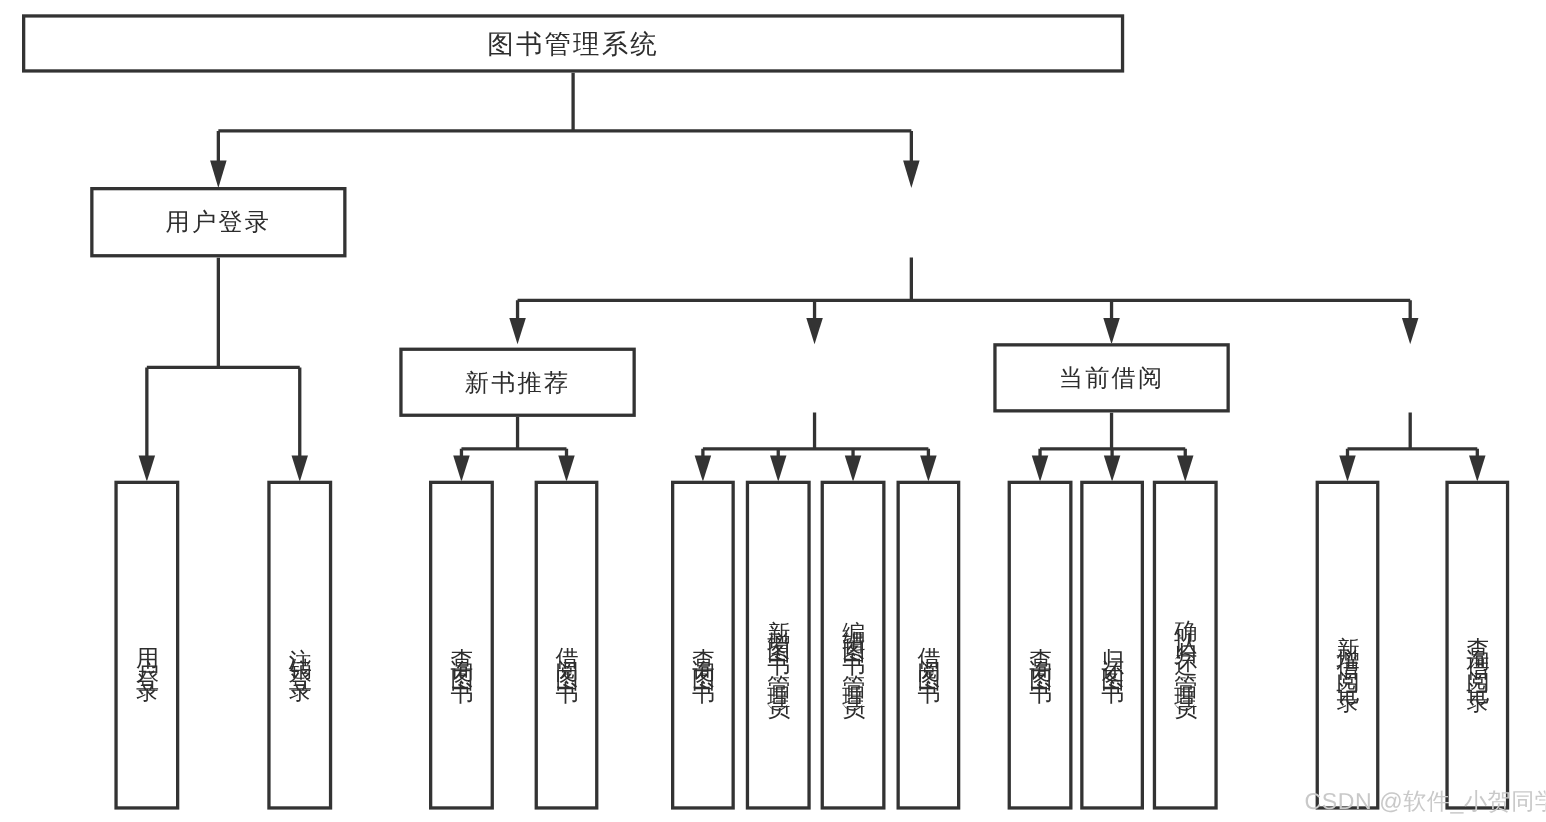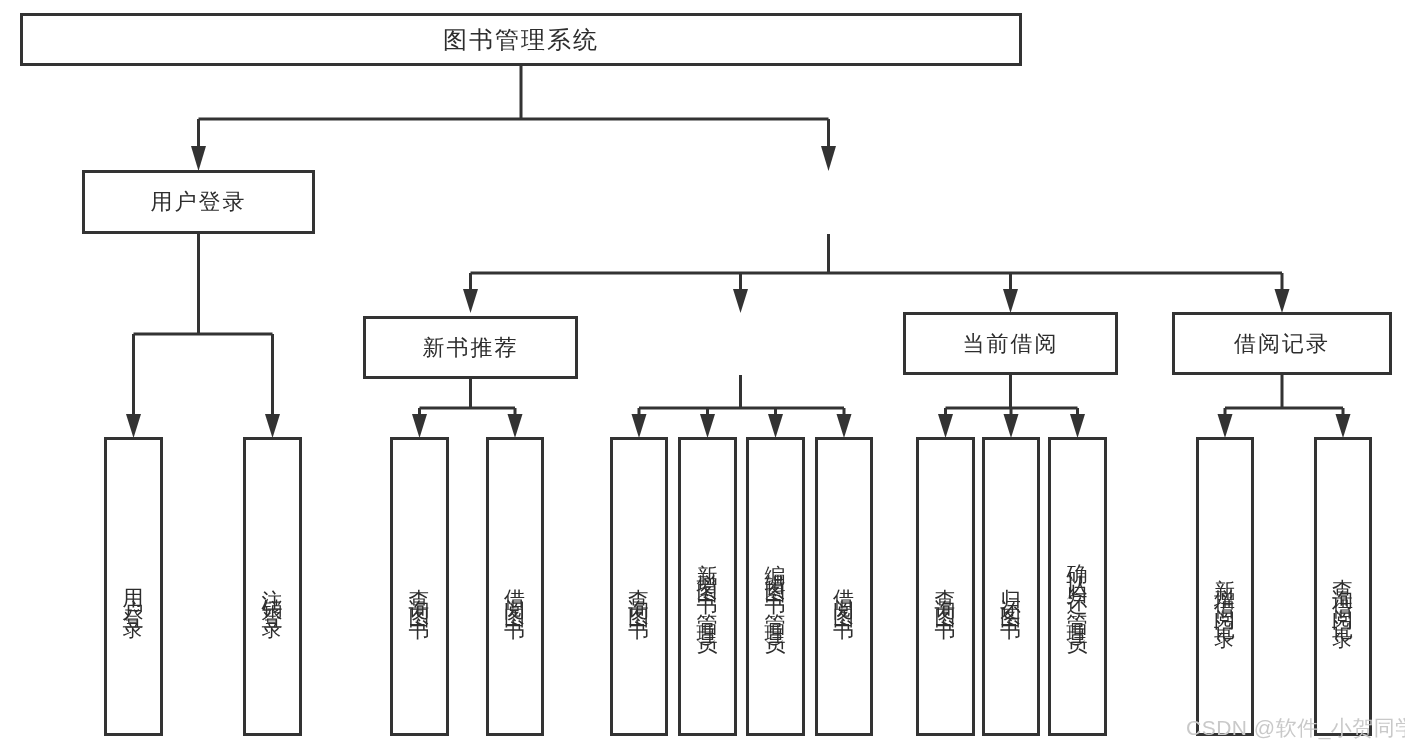--- a/index.html
+++ b/index.html
@@ -98,23 +98,20 @@
   <div class="hbox" style="left:82px; top:170px; width:233px; height:64px">
     <span>用户登录</span>
   </div>
 
   <div class="hbox" style="left:363px; top:316px; width:215px; height:63px">
     <span>新书推荐</span>
   </div>
   <div class="hbox" style="left:903px; top:312px; width:215px; height:63px">
     <span>当前借阅</span>
   </div>
-  <div class="hbox" style="left:1172px; top:312px; width:220px; height:63px">
-    <span>借阅记录</span>
-  </div>
 
   <div class="vbox" style="left:104px; top:437px; width:59px; height:299px">
     <span>用户登录</span>
   </div>
   <div class="vbox" style="left:243px; top:437px; width:59px; height:299px">
     <span>注销登录</span>
   </div>
 
   <div class="vbox" style="left:390px; top:437px; width:59px; height:299px">
     <span>查询图书</span>

